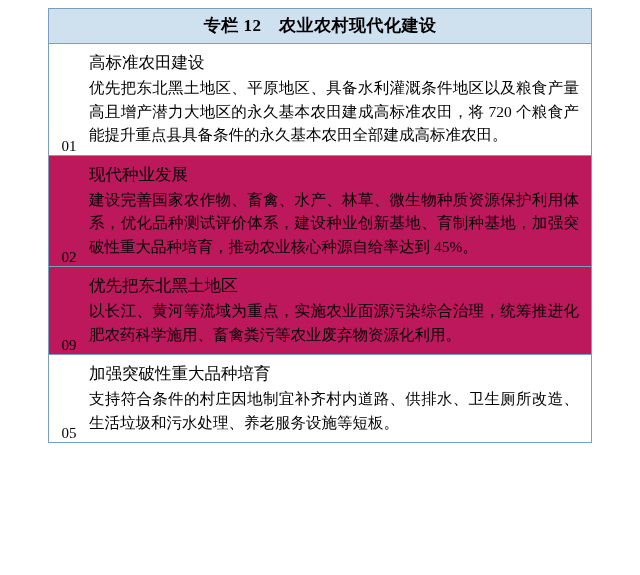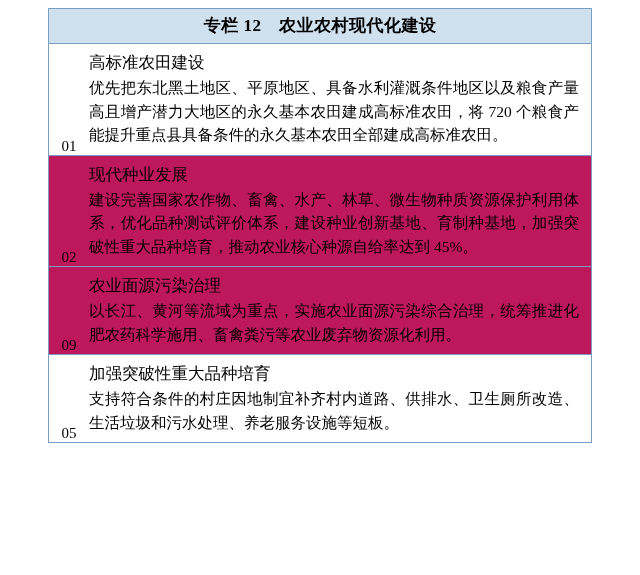--- a/index.html
+++ b/index.html
@@ -91,21 +91,21 @@
     <div class="content">
       <div class="item-title">现代种业发展</div>
       <div class="item-body">建设完善国家农作物、畜禽、水产、林草、微生物种质资源保护利用体系，优化品种测试评价体系，建设种业创新基地、育制种基地，加强突破性重大品种培育，推动农业核心种源自给率达到 45%。</div>
     </div>
   </div>
 
 
   <div class="row shaded">
     <div class="num">09</div>
     <div class="content">
-      <div class="item-title">农业面源污染治理</div>
+      <div class="item-title">优先把东北黑土地区</div>
       <div class="item-body">以长江、黄河等流域为重点，实施农业面源污染综合治理，统筹推进化肥农药科学施用、畜禽粪污等农业废弃物资源化利用。</div>
     </div>
   </div>
 
   <div class="row plain">
     <div class="num">05</div>
     <div class="content">
       <div class="item-title">加强突破性重大品种培育</div>
       <div class="item-body">支持符合条件的村庄因地制宜补齐村内道路、供排水、卫生厕所改造、生活垃圾和污水处理、养老服务设施等短板。</div>
     </div>

